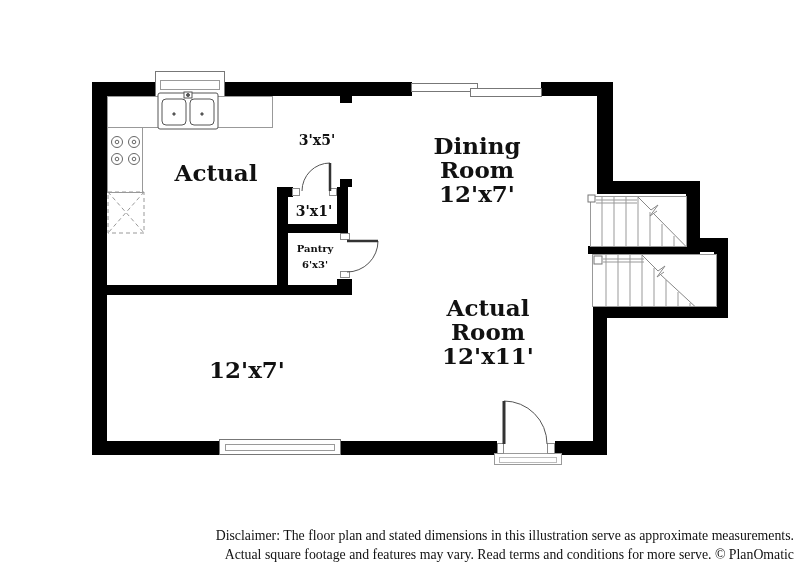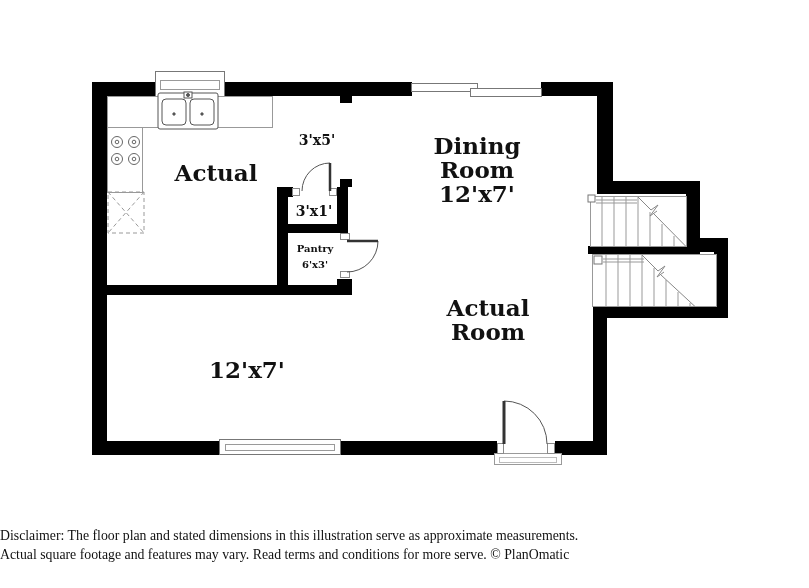--- a/index.html
+++ b/index.html
@@ -11,21 +11,21 @@
   .window .inner{position:absolute;background:#ffffff;border:1px solid #9a9a9a;box-sizing:border-box;}
   .sill{position:absolute;background:#ffffff;border:1px solid #9a9a9a;box-sizing:border-box;}
   .sill .inner{position:absolute;left:4px;right:4px;top:3px;height:4px;border:1px solid #bbbbbb;}
   .svglayer{position:absolute;left:0;top:0;width:809px;height:588px;}
   .label{position:absolute;transform:translateX(-50%);text-align:center;color:#111111;
          font-weight:bold;white-space:nowrap;}
   .lbl-big{font-size:23px;line-height:24px;}
   .lbl-mid{font-size:14px;line-height:19px;}
   .lbl-sm{font-size:14px;line-height:15px;}
   .lbl-pantry{font-size:10px;line-height:16px;}
-  .disclaimer{position:absolute;left:0;width:794px;top:526px;text-align:left;
+  .disclaimer{position:absolute;left:0;width:794px;top:526px;text-align:right;
               font-family:"Liberation Serif", serif;font-size:13.8px;line-height:19px;color:#111111;
               font-weight:normal;}
 </style>
 </head>
 <body>
 
 <div class="page">
 
   <div class="wall" style="left:92px;top:82px;width:15px;height:373px;"></div>
   <div class="wall" style="left:92px;top:82px;width:66px;height:14px;"></div>
@@ -176,20 +176,21 @@
   </div>
 
   <div class="label lbl-pantry" style="left:315px;top:241px;">
     <div>Pantry</div>
     <div>6'x3'</div>
   </div>
 
   <div class="label lbl-big" style="left:488px;top:296px;">
     <div>Actual</div>
     <div>Room</div>
+    <div>12'x11'</div>
   </div>
 
   <div class="label lbl-big" style="left:247px;top:358px;">
     <div>12'x7'</div>
   </div>
 
   <div class="disclaimer">
     <div>Disclaimer: The floor plan and stated dimensions in this illustration serve as approximate measurements.</div>
     <div>Actual square footage and features may vary. Read terms and conditions for more serve. © PlanOmatic</div>
   </div>

